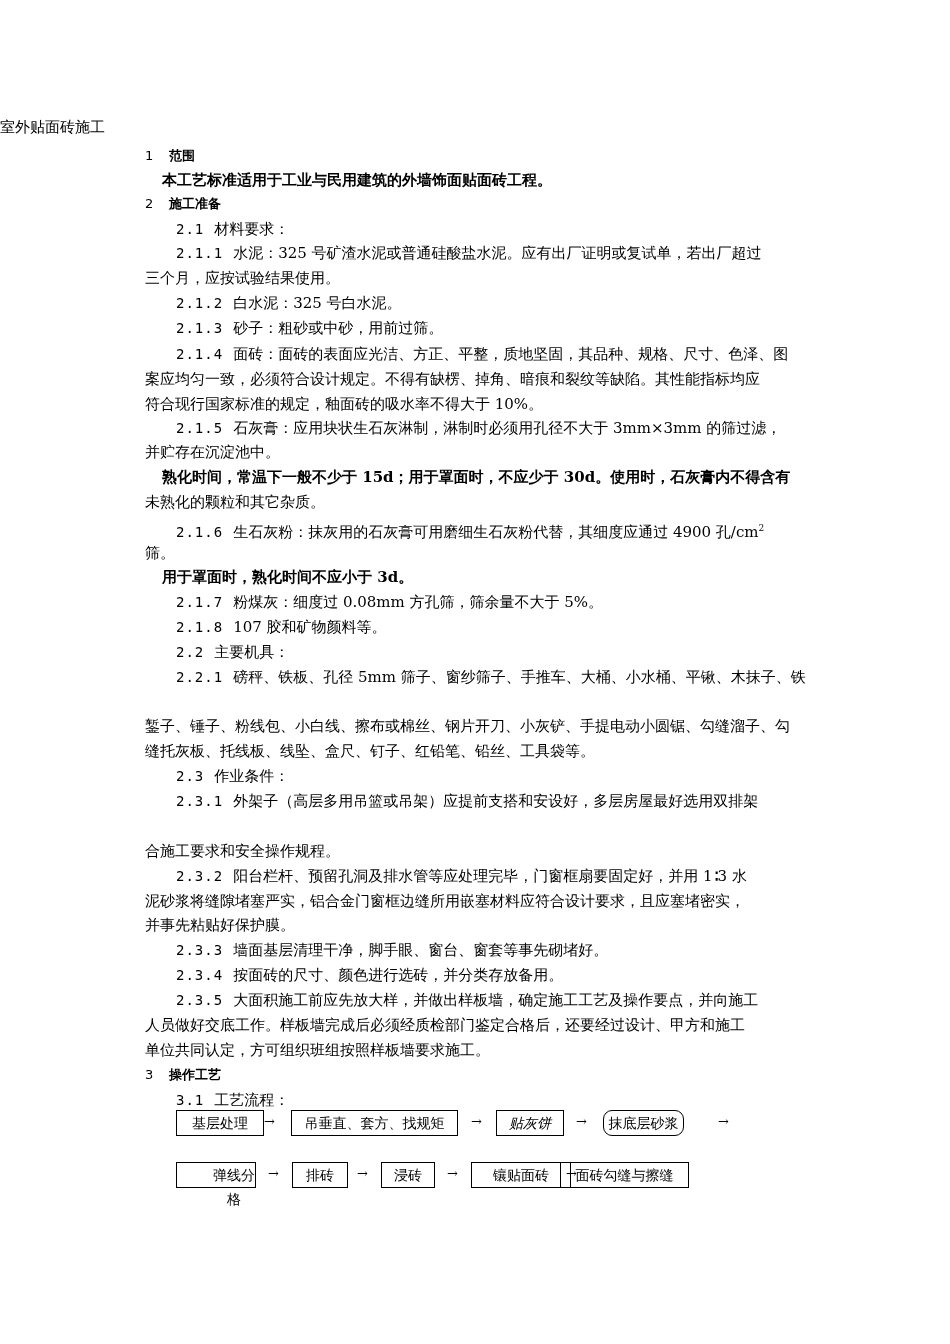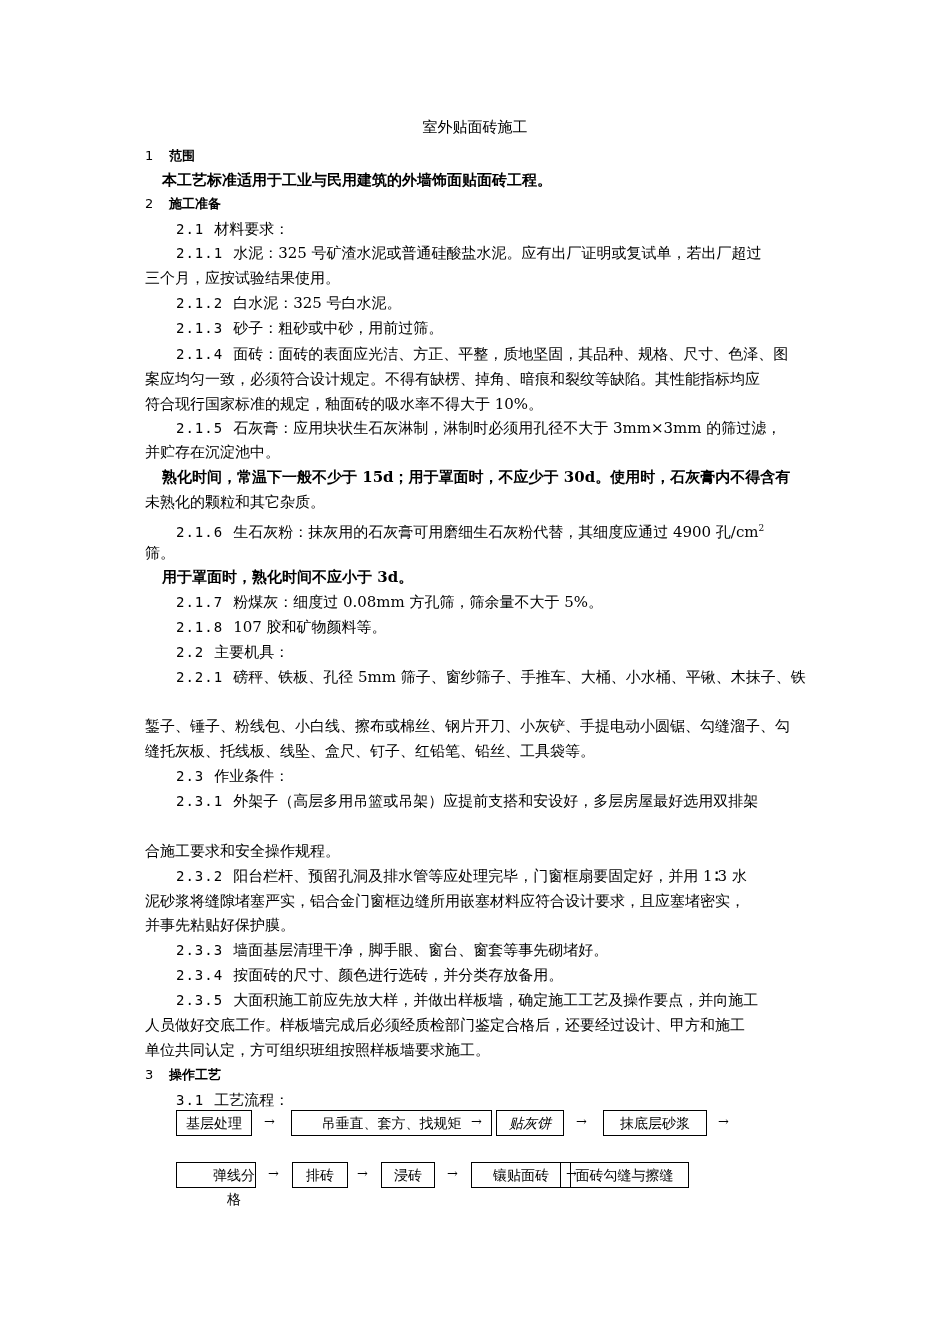--- a/index.html
+++ b/index.html
@@ -1,19 +1,19 @@
 <!DOCTYPE html>
 <html><head>
 <meta charset="utf-8">
 <style>
   html, body { margin: 0; padding: 0; background: #ffffff; }
   body { width: 950px; height: 1344px; position: relative; overflow: hidden;
          font-family: "DejaVu Serif", "Liberation Serif", serif; color: #000; }
   .page { position: absolute; left: 0; top: 0; width: 950px; height: 1344px; }
-  .title { position: absolute; top: 118px; left: 0; width: 950px; text-align: center; font-size: 15px; }
+  .title { position: absolute; top: 118px; left: 0; width: 950px; text-align: left; font-size: 15px; }
   .line { position: absolute; left: 145px; font-size: 15px; white-space: nowrap; line-height: 20px; }
   .h1 { font-family: "DejaVu Sans", "Liberation Sans", sans-serif; font-weight: bold; font-size: 13px; }
   .h1 .num { display: inline-block; width: 24px; font-weight: normal; }
   .ind1 { left: 162px; font-weight: bold; }
   .ind2 { left: 176px; }
   .num2 { font-family: "DejaVu Sans Mono", "Liberation Mono", monospace; font-size: 14px; letter-spacing: 1px; margin-right: 10px; }
   .box { position: absolute; border: 1px solid #000; height: 26px; line-height: 24px; font-size: 14px; text-align: center; box-sizing: border-box; }
   .arrow { position: absolute; font-size: 13px; line-height: 20px; }
   sup { font-size: 9px; }
 </style>
@@ -68,27 +68,27 @@
   <div class="line ind2" style="top:940px"><span class="num2">2.3.3</span><span>墙面基层清理干净，脚手眼、窗台、窗套等事先砌堵好。</span></div>
   <div class="line ind2" style="top:965px"><span class="num2">2.3.4</span><span>按面砖的尺寸、颜色进行选砖，并分类存放备用。</span></div>
 
   <div class="line ind2" style="top:990px"><span class="num2">2.3.5</span><span>大面积施工前应先放大样，并做出样板墙，确定施工工艺及操作要点，并向施工</span></div>
   <div class="line" style="top:1015px">人员做好交底工作。样板墙完成后必须经质检部门鉴定合格后，还要经过设计、甲方和施工</div>
   <div class="line" style="top:1040px">单位共同认定，方可组织班组按照样板墙要求施工。</div>
 
   <div class="line h1" style="top:1065px"><span class="num">3</span><span>操作工艺</span></div>
   <div class="line ind2" style="top:1090px"><span class="num2">3.1</span><span>工艺流程：</span></div>
 
-  <div class="box" style="left:176px; top:1110px; width:76px;">基层处理</div>
+  <div class="box" style="left:176px; top:1110px; width:88px;">基层处理</div>
   <div class="arrow" style="left:264px; top:1112px;">→</div>
-  <div class="box" style="left:291px; top:1110px; width:201px;">吊垂直、套方、找规矩</div>
+  <div class="box" style="left:291px; top:1110px; width:167px;">吊垂直、套方、找规矩</div>
   <div class="arrow" style="left:471px; top:1112px;">→</div>
   <div class="box" style="left:496px; top:1110px; width:68px;font-style:italic;">贴灰饼</div>
   <div class="arrow" style="left:576px; top:1112px;">→</div>
-  <div class="box" style="left:603px; top:1110px; width:104px;">抹底层砂浆</div>
+  <div class="box" style="left:603px; top:1110px; width:81px;border-radius:9px;">抹底层砂浆</div>
   <div class="arrow" style="left:718px; top:1112px;">→</div>
 
   <div class="box" style="left:176px; top:1162px; width:80px;padding-left:36px;">弹线分格</div>
   <div class="arrow" style="left:268px; top:1164px;">→</div>
   <div class="box" style="left:292px; top:1162px; width:56px;">排砖</div>
   <div class="arrow" style="left:357px; top:1164px;">→</div>
   <div class="box" style="left:381px; top:1162px; width:54px;">浸砖</div>
   <div class="arrow" style="left:447px; top:1164px;">→</div>
   <div class="box" style="left:471px; top:1162px; width:100px;">镶贴面砖</div>
   <div class="arrow" style="left:566px; top:1164px;">→</div>

